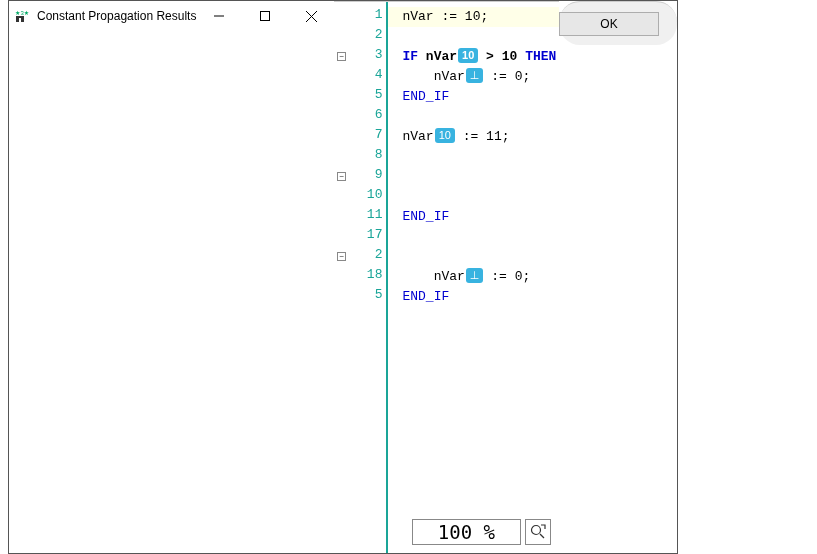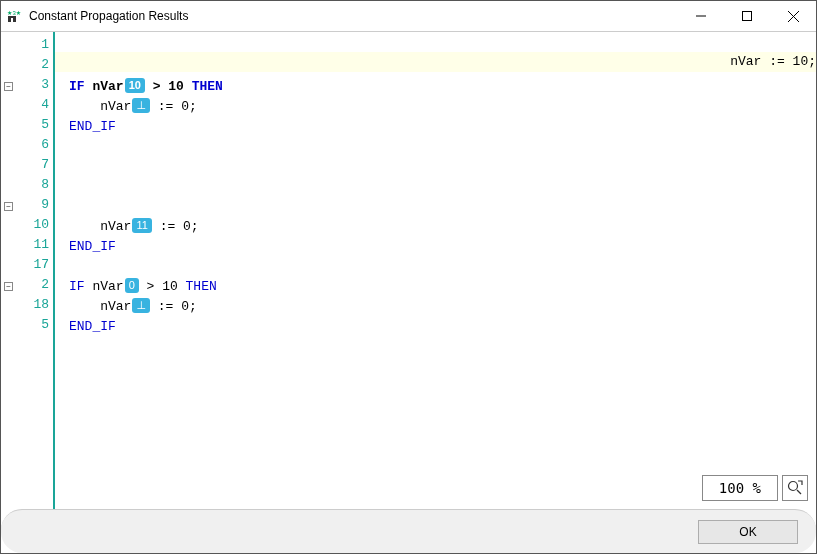--- a/index.html
+++ b/index.html
@@ -1,19 +1,19 @@
 <!DOCTYPE html>
 <html><head>
 <meta charset="utf-8">
 <style>
   * { box-sizing: border-box; }
   html,body { margin:0; padding:0; font-family:"Segoe UI",Tahoma,sans-serif; font-size:12px; }
   .window {
-    width:817px; height:554px; border:1px solid #555; background:#fff;
-    display:flex; flex-direction:column; position:relative;
+    width:670px; height:554px; border:1px solid #555; background:#fff;
+    display:flex; flex-direction:row; position:relative;margin-left:8px;
   }
   .titlebar {
     height:30px; display:flex; align-items:center; padding-left:4px;
     background:#fff;
   }
   .titlebar .icon { width:18px; height:18px; margin-right:6px; display:flex;align-items:center;justify-content:center;}
   .titlebar .title { flex:0 0 auto; font-size:12px; color:#000; }
   .titlebar .spacer { flex:1; }
   .winbtn { width:46px; height:30px; display:flex;align-items:center;justify-content:center; color:#000;}
   .winbtn svg { stroke:#000; }
@@ -44,21 +44,21 @@
   }
   .code-line.hl { background:#ffffe8; left:0; padding-left:14px; right:0; }
   .kw { color:#0000d0; }
   .badge {
     display:inline-block; background:#38b3e0; color:#fff; border-radius:3px;
     padding:0 4px; font-size:11px; line-height:15px; height:15px; vertical-align:1px;
     margin-left:1px; font-family:"Segoe UI",sans-serif;
   }
   .zoom-box {
     position:absolute; right:38px; bottom:8px; border:1px solid #888; height:26px;
-    padding:0 16px; display:flex; align-items:center; font-family:Consolas,monospace;font-size:14px;
+    padding:0 25px; display:flex; align-items:center; font-family:Consolas,monospace;font-size:19px;
     background:#fff;
   }
   .zoom-icon {
     position:absolute; right:8px; bottom:8px; border:1px solid #888; width:26px; height:26px;
     display:flex;align-items:center;justify-content:center; background:#fff;
   }
   .bottombar {
     height:44px; border-top:1px solid #ccc; background:#f0f0f0; display:flex;
     justify-content:flex-end; align-items:center; padding-right:18px;border-radius:21px;
   }
@@ -117,31 +117,30 @@
         <div class="ln" style="top: 145px;">8</div>
         <div class="ln" style="top: 165px;">9</div>
         <div class="ln" style="top: 185px;">10</div>
         <div class="ln" style="top: 205px;">11</div>
         <div class="ln" style="top: 225px;">17</div>
         <div class="ln" style="top: 245px;">2</div>
         <div class="ln" style="top: 265px;">18</div>
         <div class="ln" style="top: 285px;">5</div>
       </div>
     <div class="code-area" id="code-area">
-        <div class="code-line hl" style="top: 20px; text-align: right;"><span>nVar := 10;</span></div>
+        <div class="code-line hl" style="top: 5px;"><span>nVar := 10;</span></div>
         <div class="code-line" style="top: 25px;"></div>
         <div class="code-line" style="top: 45px; font-weight: bold;"><span class="kw">IF</span><span> nVar</span><span class="badge">10</span><span> &gt; 10 </span><span class="kw">THEN</span></div>
         <div class="code-line" style="top: 65px;"><span>    nVar</span><span class="badge">⊥</span><span> := 0;</span></div>
         <div class="code-line" style="top: 85px;"><span class="kw">END_IF</span></div>
         <div class="code-line" style="top: 105px;"></div>
+        <div class="code-line" style="top: 125px;"><span>nVar</span><span class="badge">10</span><span> := 11;</span></div>
         <div class="code-line" style="top: 145px;"></div>
-        <div class="code-line" style="top: 185px;"><span>    nVar</span><span class="badge">11</span><span> := 0;</span></div>
         <div class="code-line" style="top: 205px;"><span class="kw">END_IF</span></div>
         <div class="code-line" style="top: 225px;"></div>
-        <div class="code-line" style="top: 245px;"><span class="kw">IF</span><span> nVar</span><span class="badge">0</span><span> &gt; 10 </span><span class="kw">THEN</span></div>
         <div class="code-line" style="top: 265px;"><span>    nVar</span><span class="badge">⊥</span><span> := 0;</span></div>
         <div class="code-line" style="top: 285px;"><span class="kw">END_IF</span></div>
       </div>
 
     <div class="zoom-box">
       <span>100 %</span>
     </div>
     <div class="zoom-icon">
       <svg width="16" height="16" viewBox="0 0 16 16" fill="none" stroke="#333" stroke-width="1.2">
         <circle cx="6" cy="6" r="4.5"></circle>

